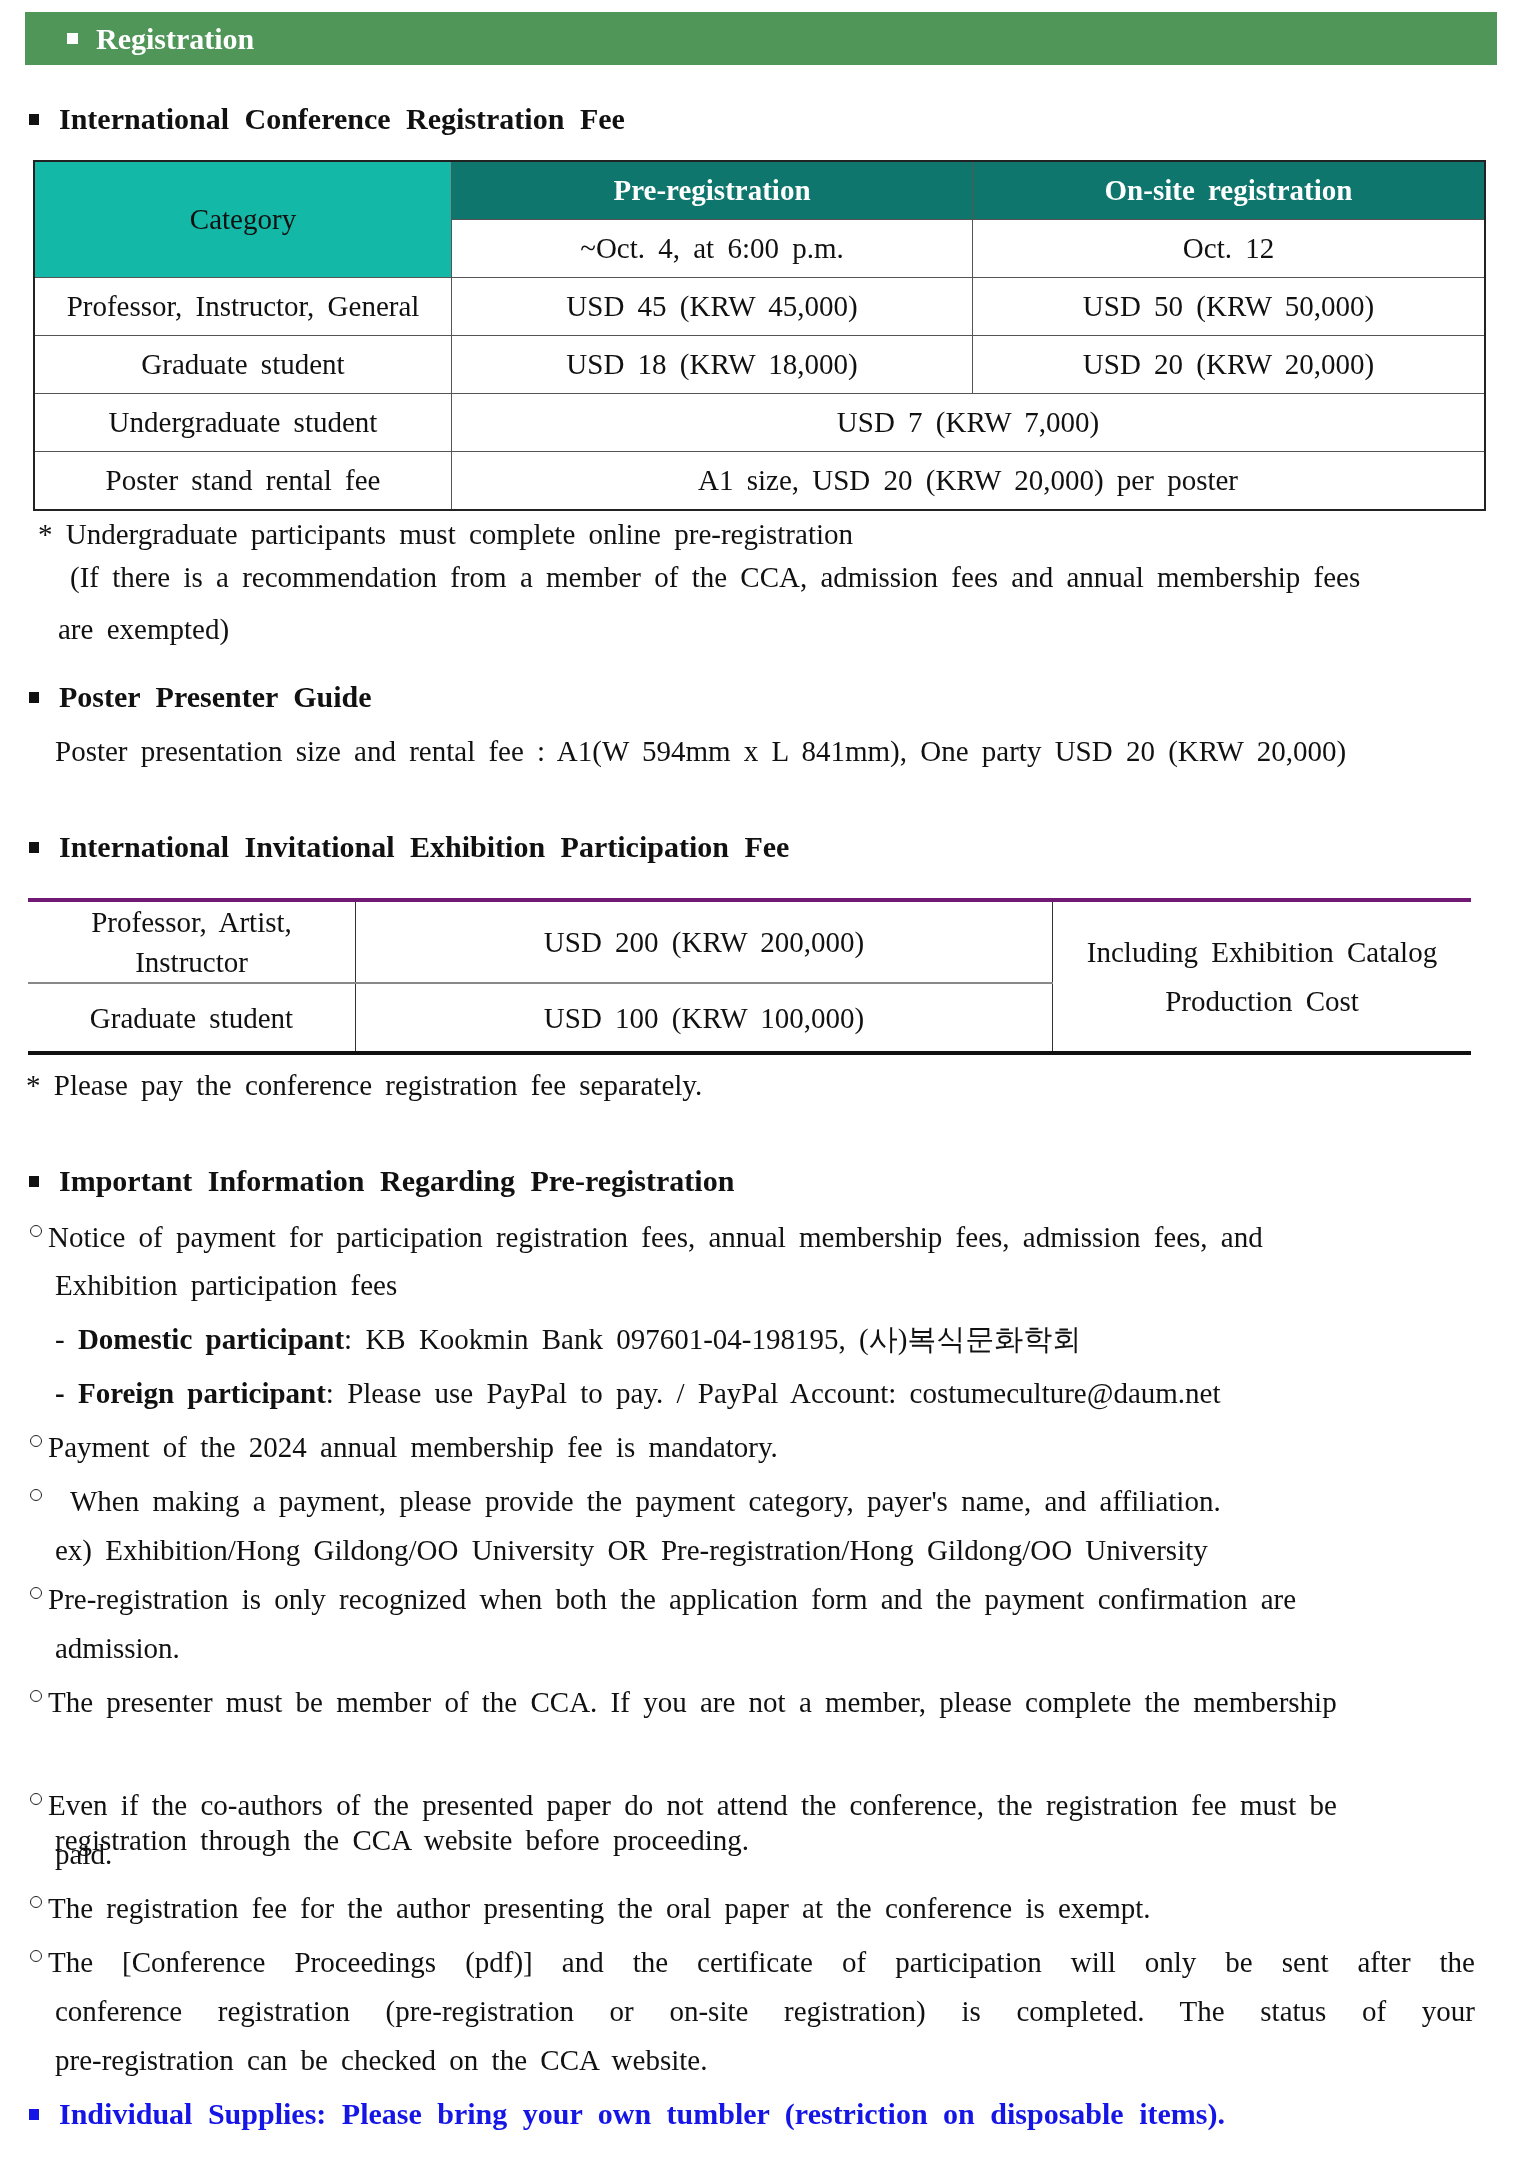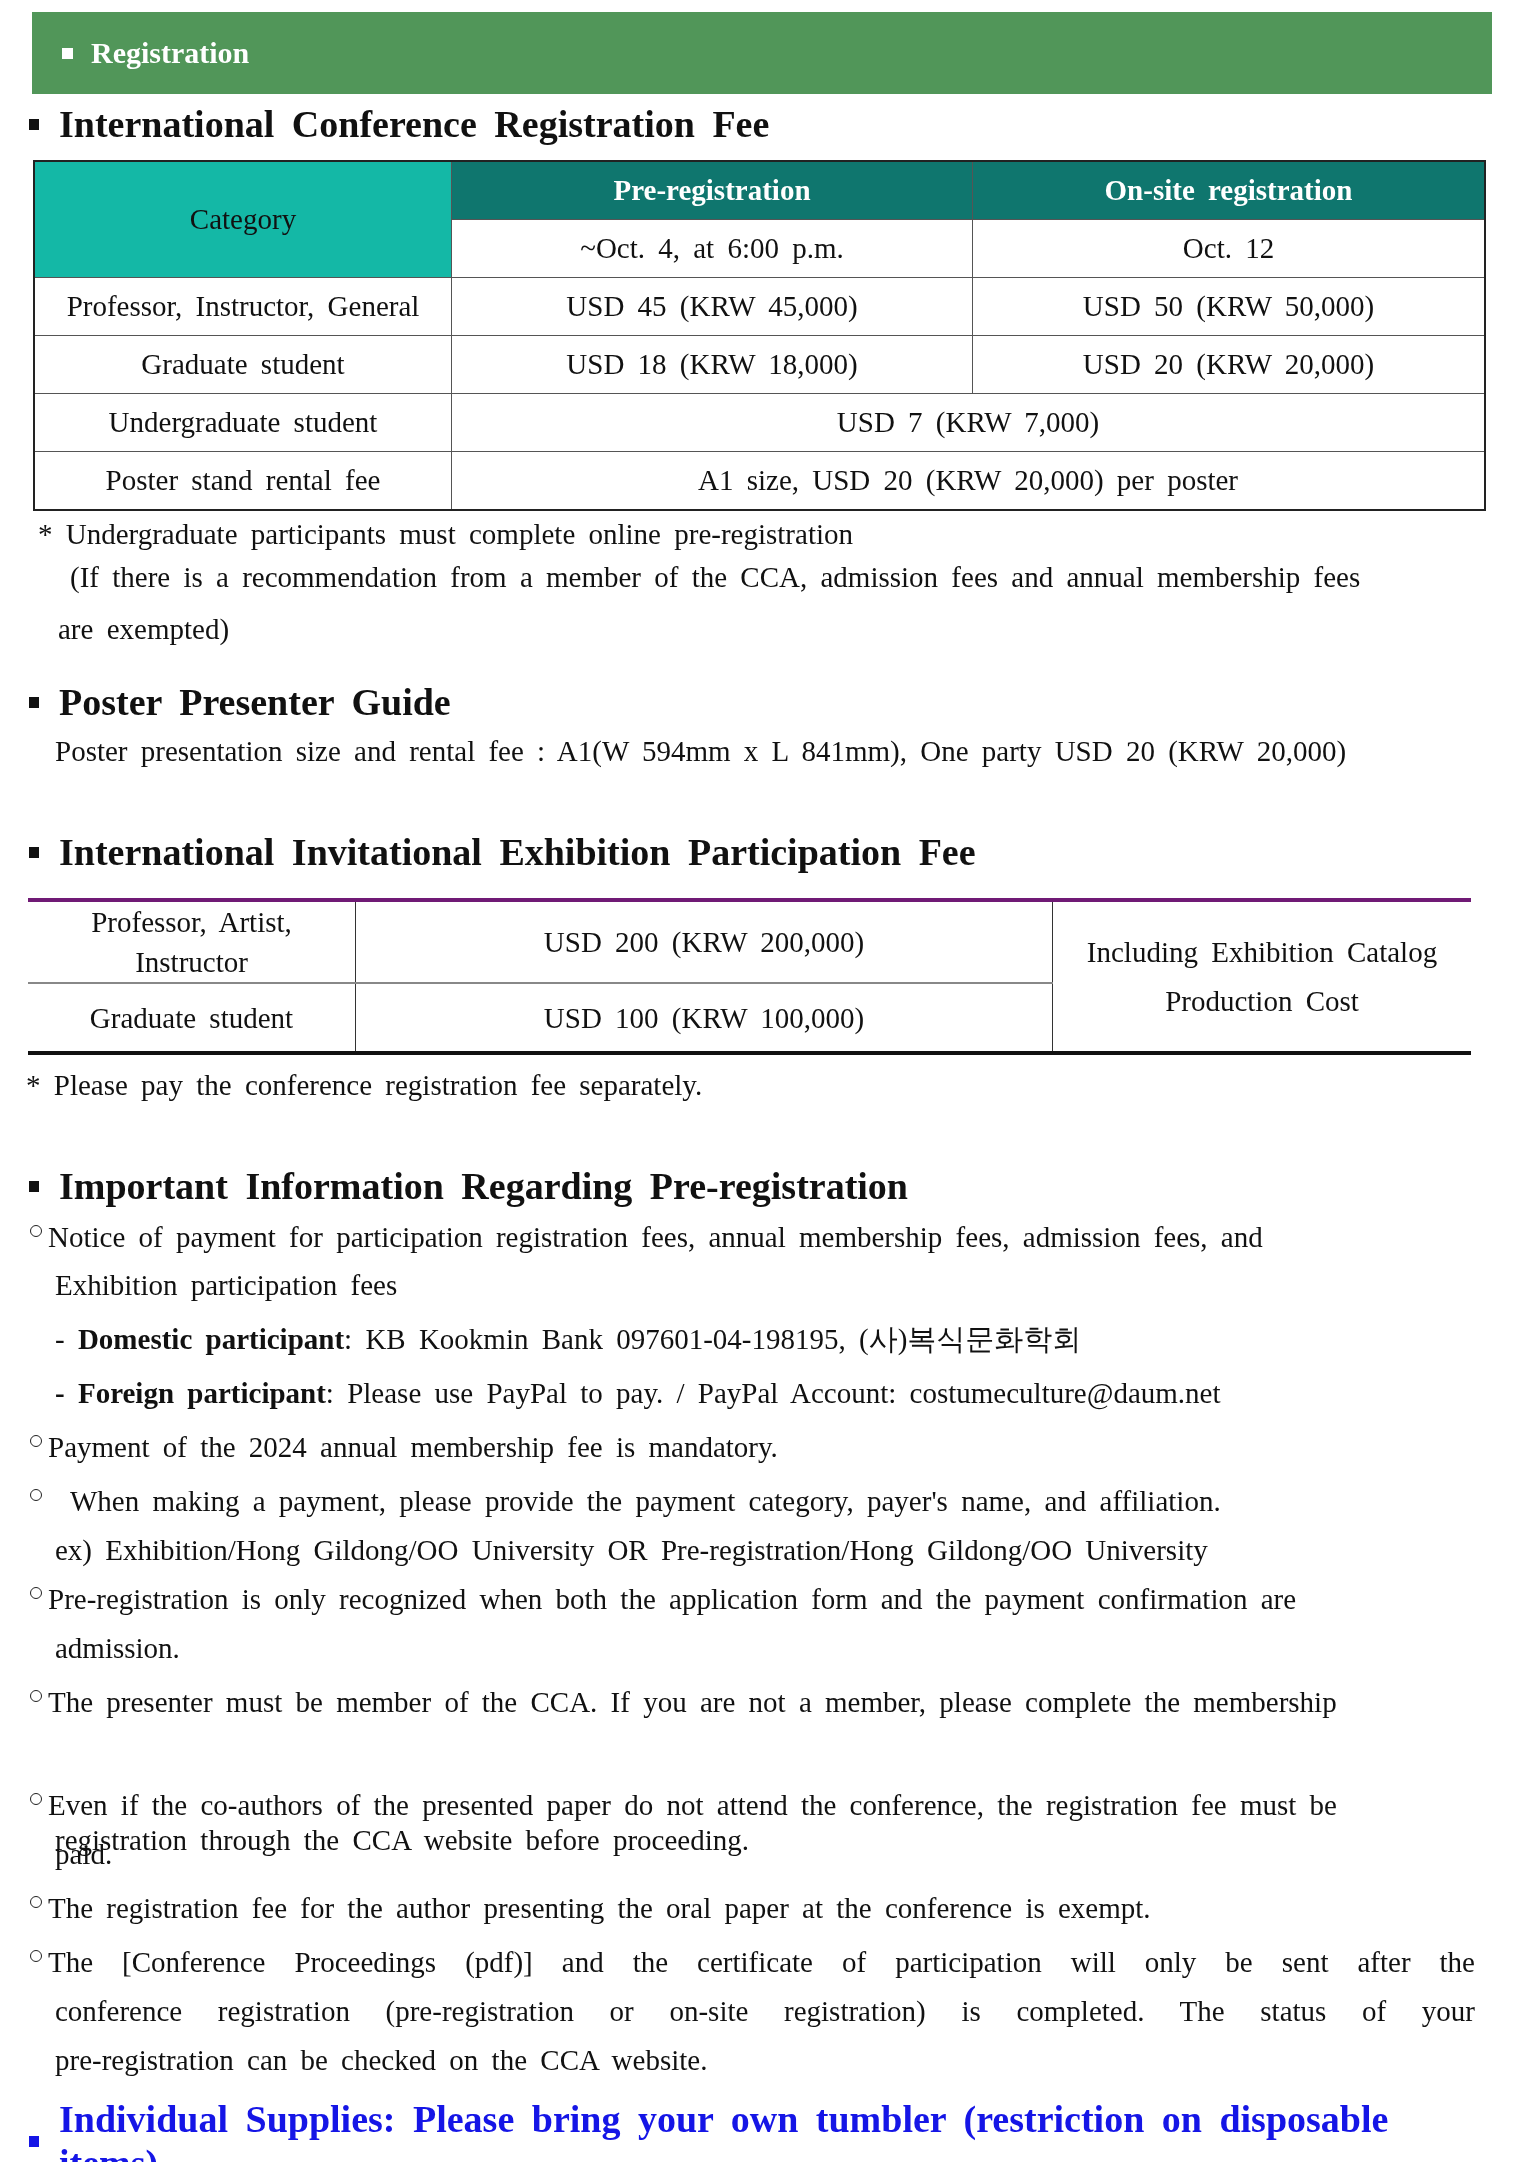--- a/index.html
+++ b/index.html
@@ -5,28 +5,28 @@
   html, body { margin: 0; padding: 0; background: #ffffff; }
   body {
     width: 1514px; height: 2162px; position: relative; overflow: hidden;
     font-family: "Liberation Serif", "DejaVu Serif", serif;
     color: #111111;
     font-size: 29px;
     word-spacing: 6px;
   }
   .abs { position: absolute; }
   .bar {
-    left: 32px; top: 12px; width: 1460px; height: 82px;
+    left: 25px; top: 12px; width: 1460px; height: 53px;
     background: #519659;
-    display: flex; align-items: center;
+    display: flex; align-items: center; padding-left: 12px;
   }
   .bar .sq { width: 11px; height: 11px; background: #ffffff; margin-left: 30px; margin-right: 18px; }
   .bar .title { color: #ffffff; font-weight: bold; font-size: 30px; word-spacing: 4px; }
 
-  .heading { display: flex; align-items: center; font-weight: bold; font-size: 38px; word-spacing: 8px; }
+  .heading { display: flex; align-items: center; font-weight: bold; font-size: 30px; word-spacing: 8px; }
   .heading .sq { width: 10px; height: 11px; background: #111; margin-right: 20px; margin-left: 4px; }
   .heading.blue { color: #1515e6; }
   .heading.blue .sq { background: #1515e6; }
 
   table { border-collapse: collapse; }
   .reg-table { left: 33px; top: 160px; width: 1453px; }
   .reg-table td, .reg-table th {
     border: 1.5px solid #555; text-align: center; vertical-align: middle;
     font-weight: normal; padding: 0; font-size: 29px;
   }

